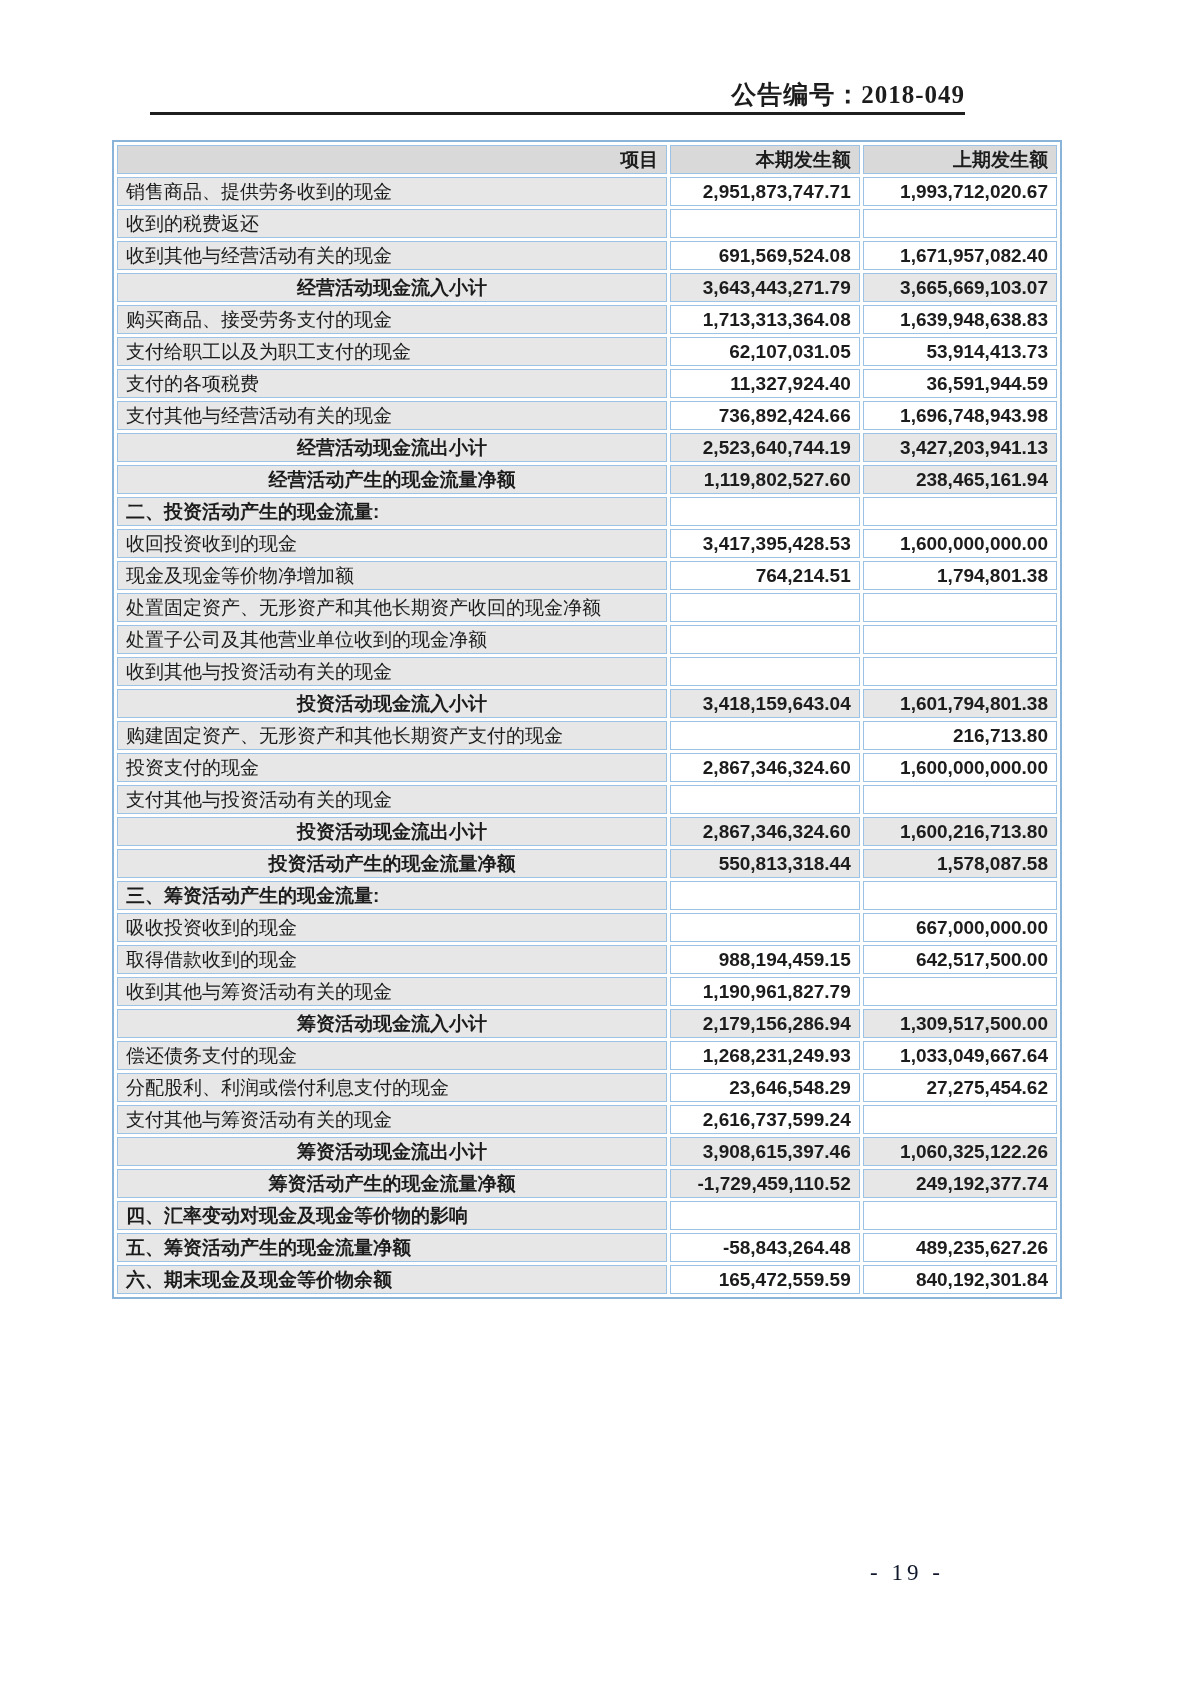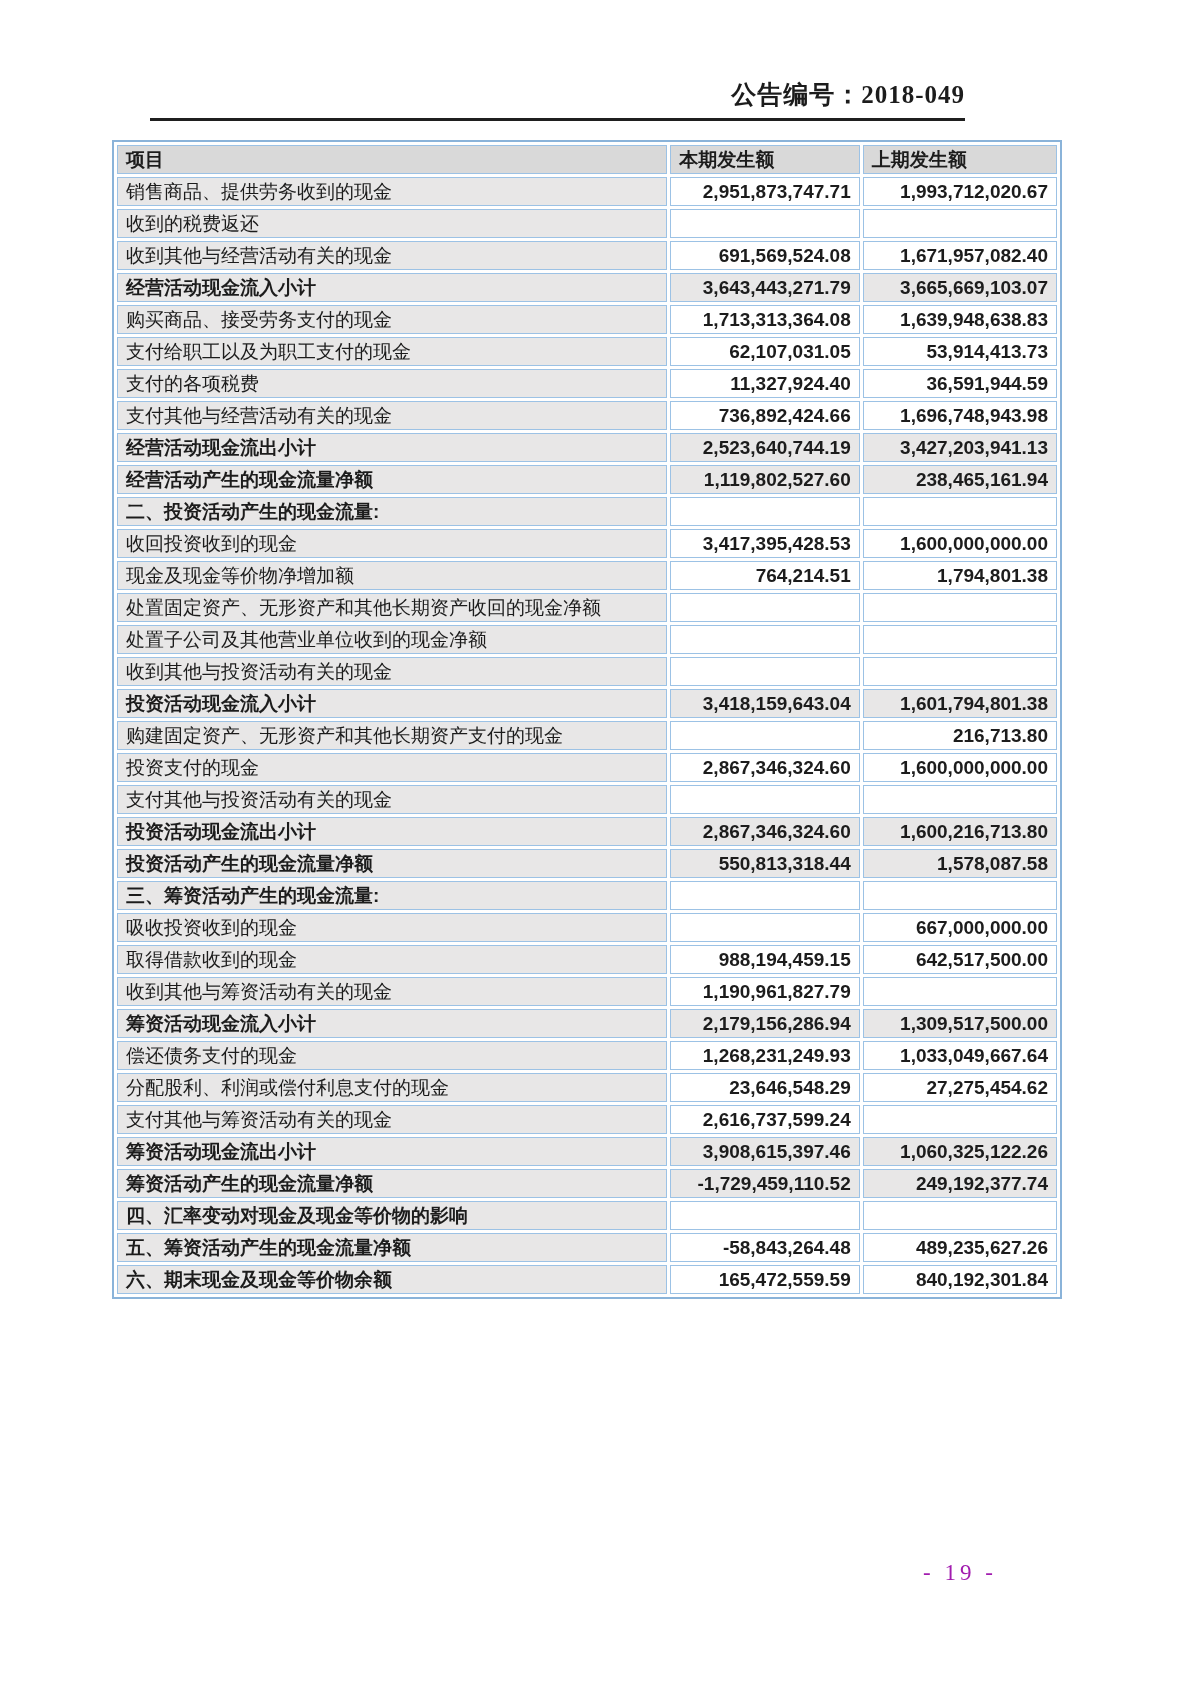--- a/index.html
+++ b/index.html
@@ -16,21 +16,21 @@
     overflow: hidden;
   }
   
   .doc-header {
     position: absolute;
     left: 150px;
     top: 78px;
     width: 815px;
     text-align: right;
     border-bottom: 3px solid var(--rule-black, #1f1f1f);
-    padding-bottom: 7px;
+    padding-bottom: 1px;
   }
   .announcement-no {
     font-family: "Liberation Serif", serif;
     font-weight: bold;
     font-size: 25px;
     letter-spacing: 1px;
     white-space: nowrap;
   }
   
   .cashflow-table {
@@ -51,45 +51,44 @@
     line-height: 21px;
     font-size: 19px;
     padding: 3px 8px;
     overflow: hidden;
     white-space: nowrap;
     vertical-align: middle;
   }
   .cashflow-table th {
     background: var(--header-gray, #d9d9d9);
     font-weight: bold;
-    text-align: left;
+    text-align: right;
     margin-top: 26px;
   }
   .cell-label { text-align: left; }
   .cell-num   { text-align: right; font-weight: bold; padding-right: 12px; }
   .row-item .cell-label,
   .row-section .cell-label { background: var(--cell-gray, #e8e7e7); }
   .row-item .cell-num,
   .row-section .cell-num { background: #ffffff; }
   .row-section .cell-label { font-weight: bold; }
   .row-subtotal td { background: var(--cell-gray, #e8e7e7); }
   .row-subtotal .cell-label {
     font-weight: bold;
-    text-align: left;
+    text-align: center;
   }
   
   .page-number {
     position: absolute;
     left: 870px;
     top: 1560px;
     width: 180px;
-    text-align: center;
     font-family: "Liberation Serif", serif;
     font-size: 23px;
-    color: #a21caf;
+    color: #0f172a;
     letter-spacing: 4px;
   }
 </style>
 </head>
 <body>
 
 <div class="doc-header">
   <span class="announcement-no">公告编号：2018-049</span>
 </div>
 

